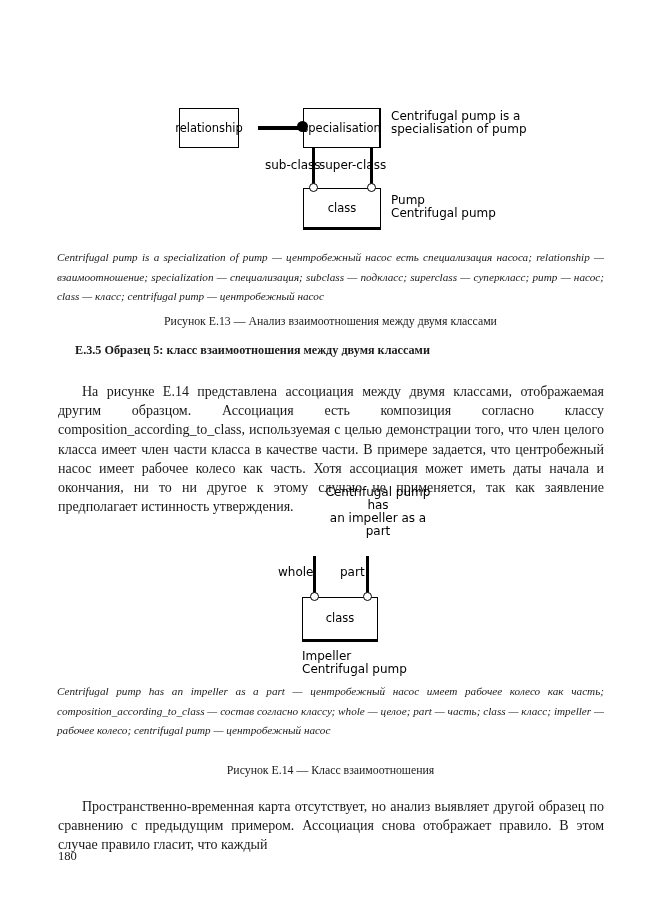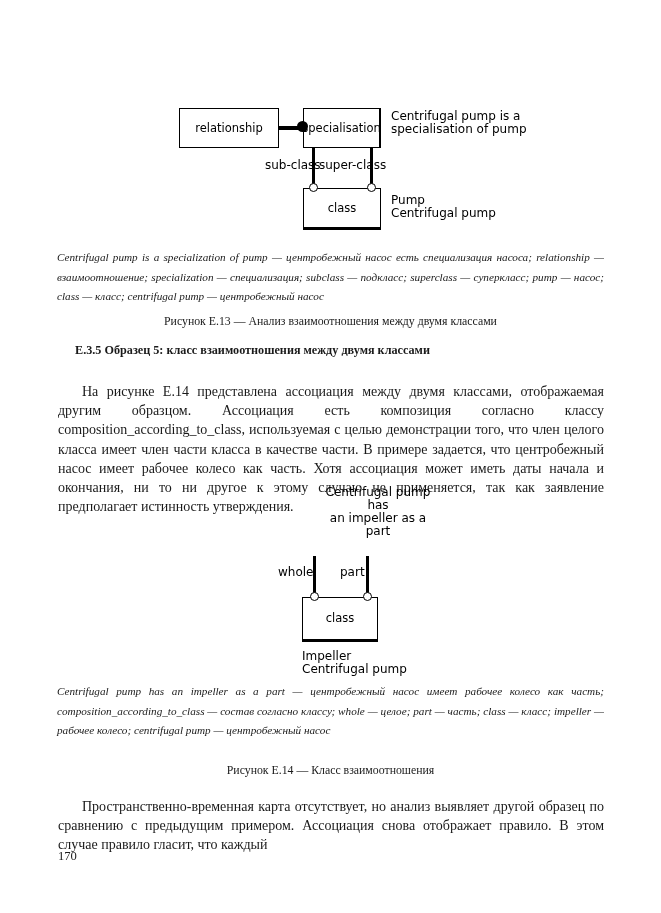--- a/index.html
+++ b/index.html
@@ -135,21 +135,21 @@
   .dlabel.center { text-align: center; }
 </style>
 </head>
 <body>
 
 <div class="page">
 
 
   <div class="diagram" style="left:0; top:0; width:661px; height:240px;">
 
-    <div class="ent-box" style="left:179px; top:108px; width:100px; height:40px;">
+    <div class="ent-box" style="left:179px; top:108px; width:60px; height:40px;">
       <span>relationship</span>
     </div>
 
     <div class="conn-h" style="left:258px; top:126px; width:50px;"></div>
 
     <div class="dot" style="left:297px; top:121px;"></div>
 
     <div class="ent-box thick-right" style="left:303px; top:108px; width:78px; height:40px;">
       <span>specialisation</span>
     </div>
@@ -203,15 +203,15 @@
     <div class="dlabel" style="left:302px; top:650px; width:160px;">Impeller
 Centrifugal pump</div>
   </div>
 
   <div class="caption-italic" style="top:682px;">Centrifugal pump has an impeller as a part — центробежный насос имеет рабочее колесо как часть; composition_according_to_class — состав согласно классу; whole — целое; part — часть; class — класс; impeller — рабочее колесо; centrifugal pump — центробежный насос</div>
 
   <div class="fig-caption" style="top:763px;">Рисунок Е.14 — Класс взаимоотношения</div>
 
   <div class="body-para" style="top:797px;">Пространственно-временная карта отсутствует, но анализ выявляет другой образец по сравнению с предыдущим примером. Ассоциация снова отображает правило. В этом случае правило гласит, что каждый</div>
 
-  <div class="page-number">170</div>
+  <div class="page-number">180</div>
 
 </div>
 
 </body></html>

